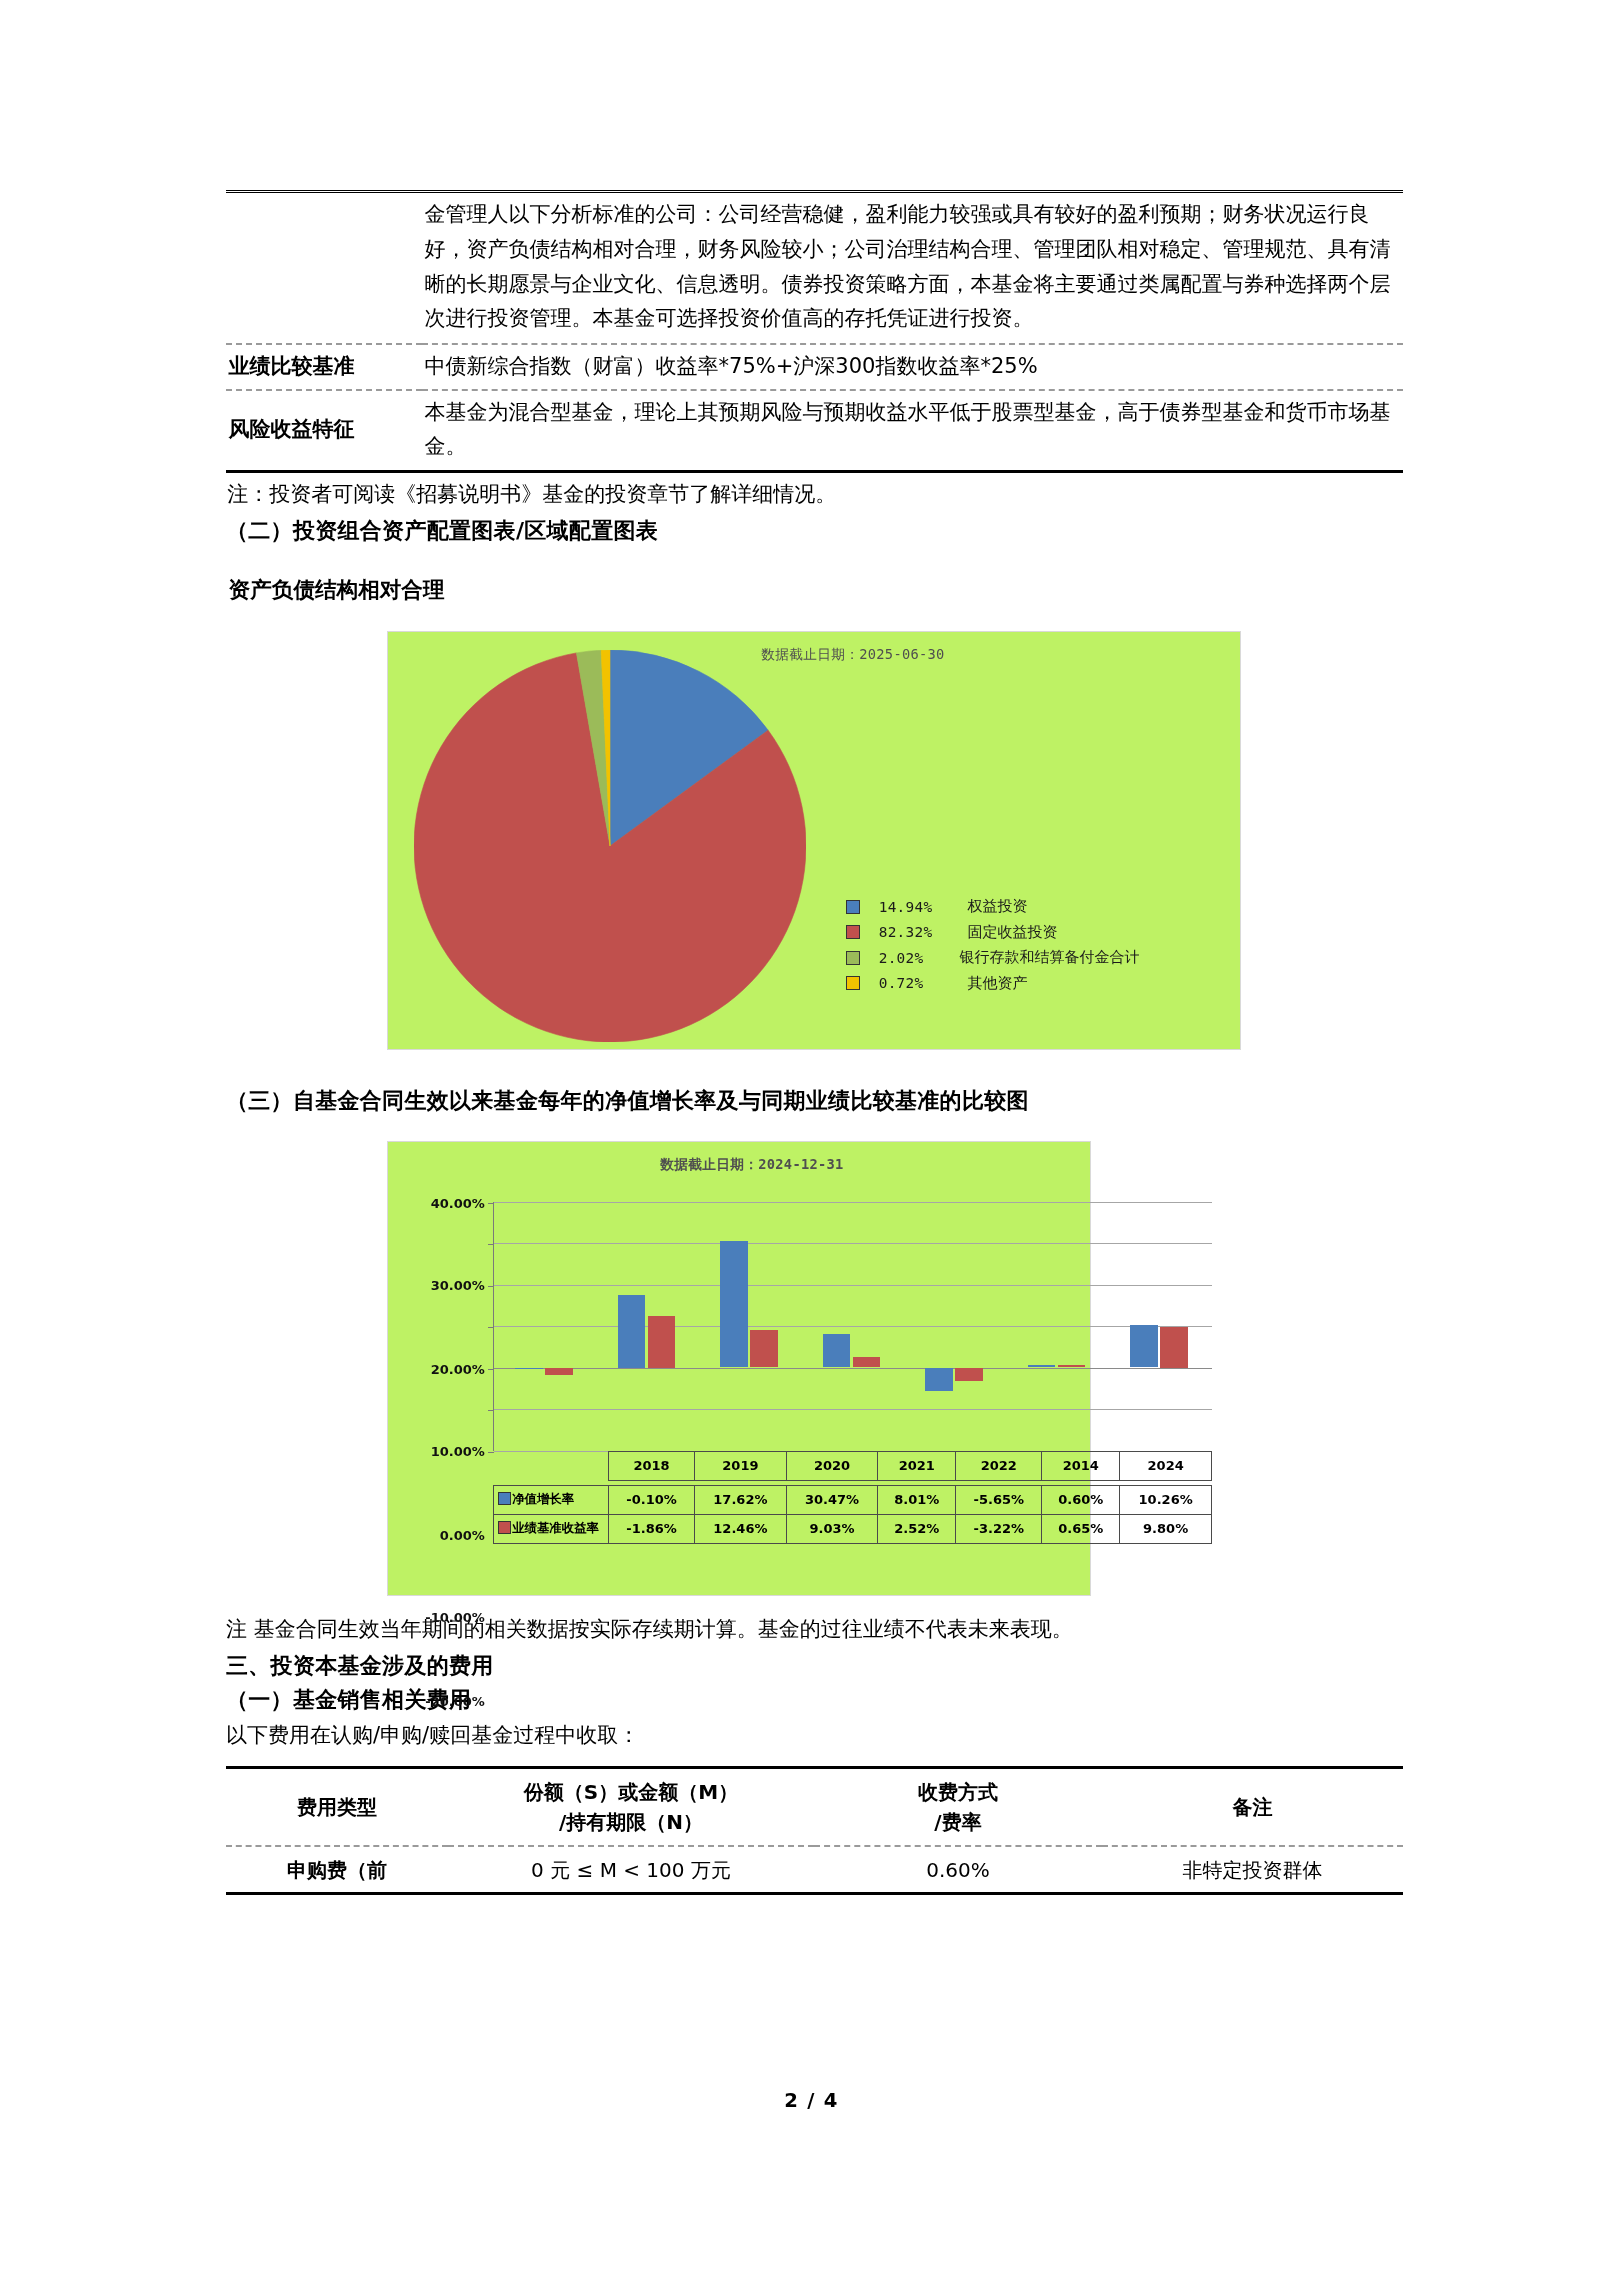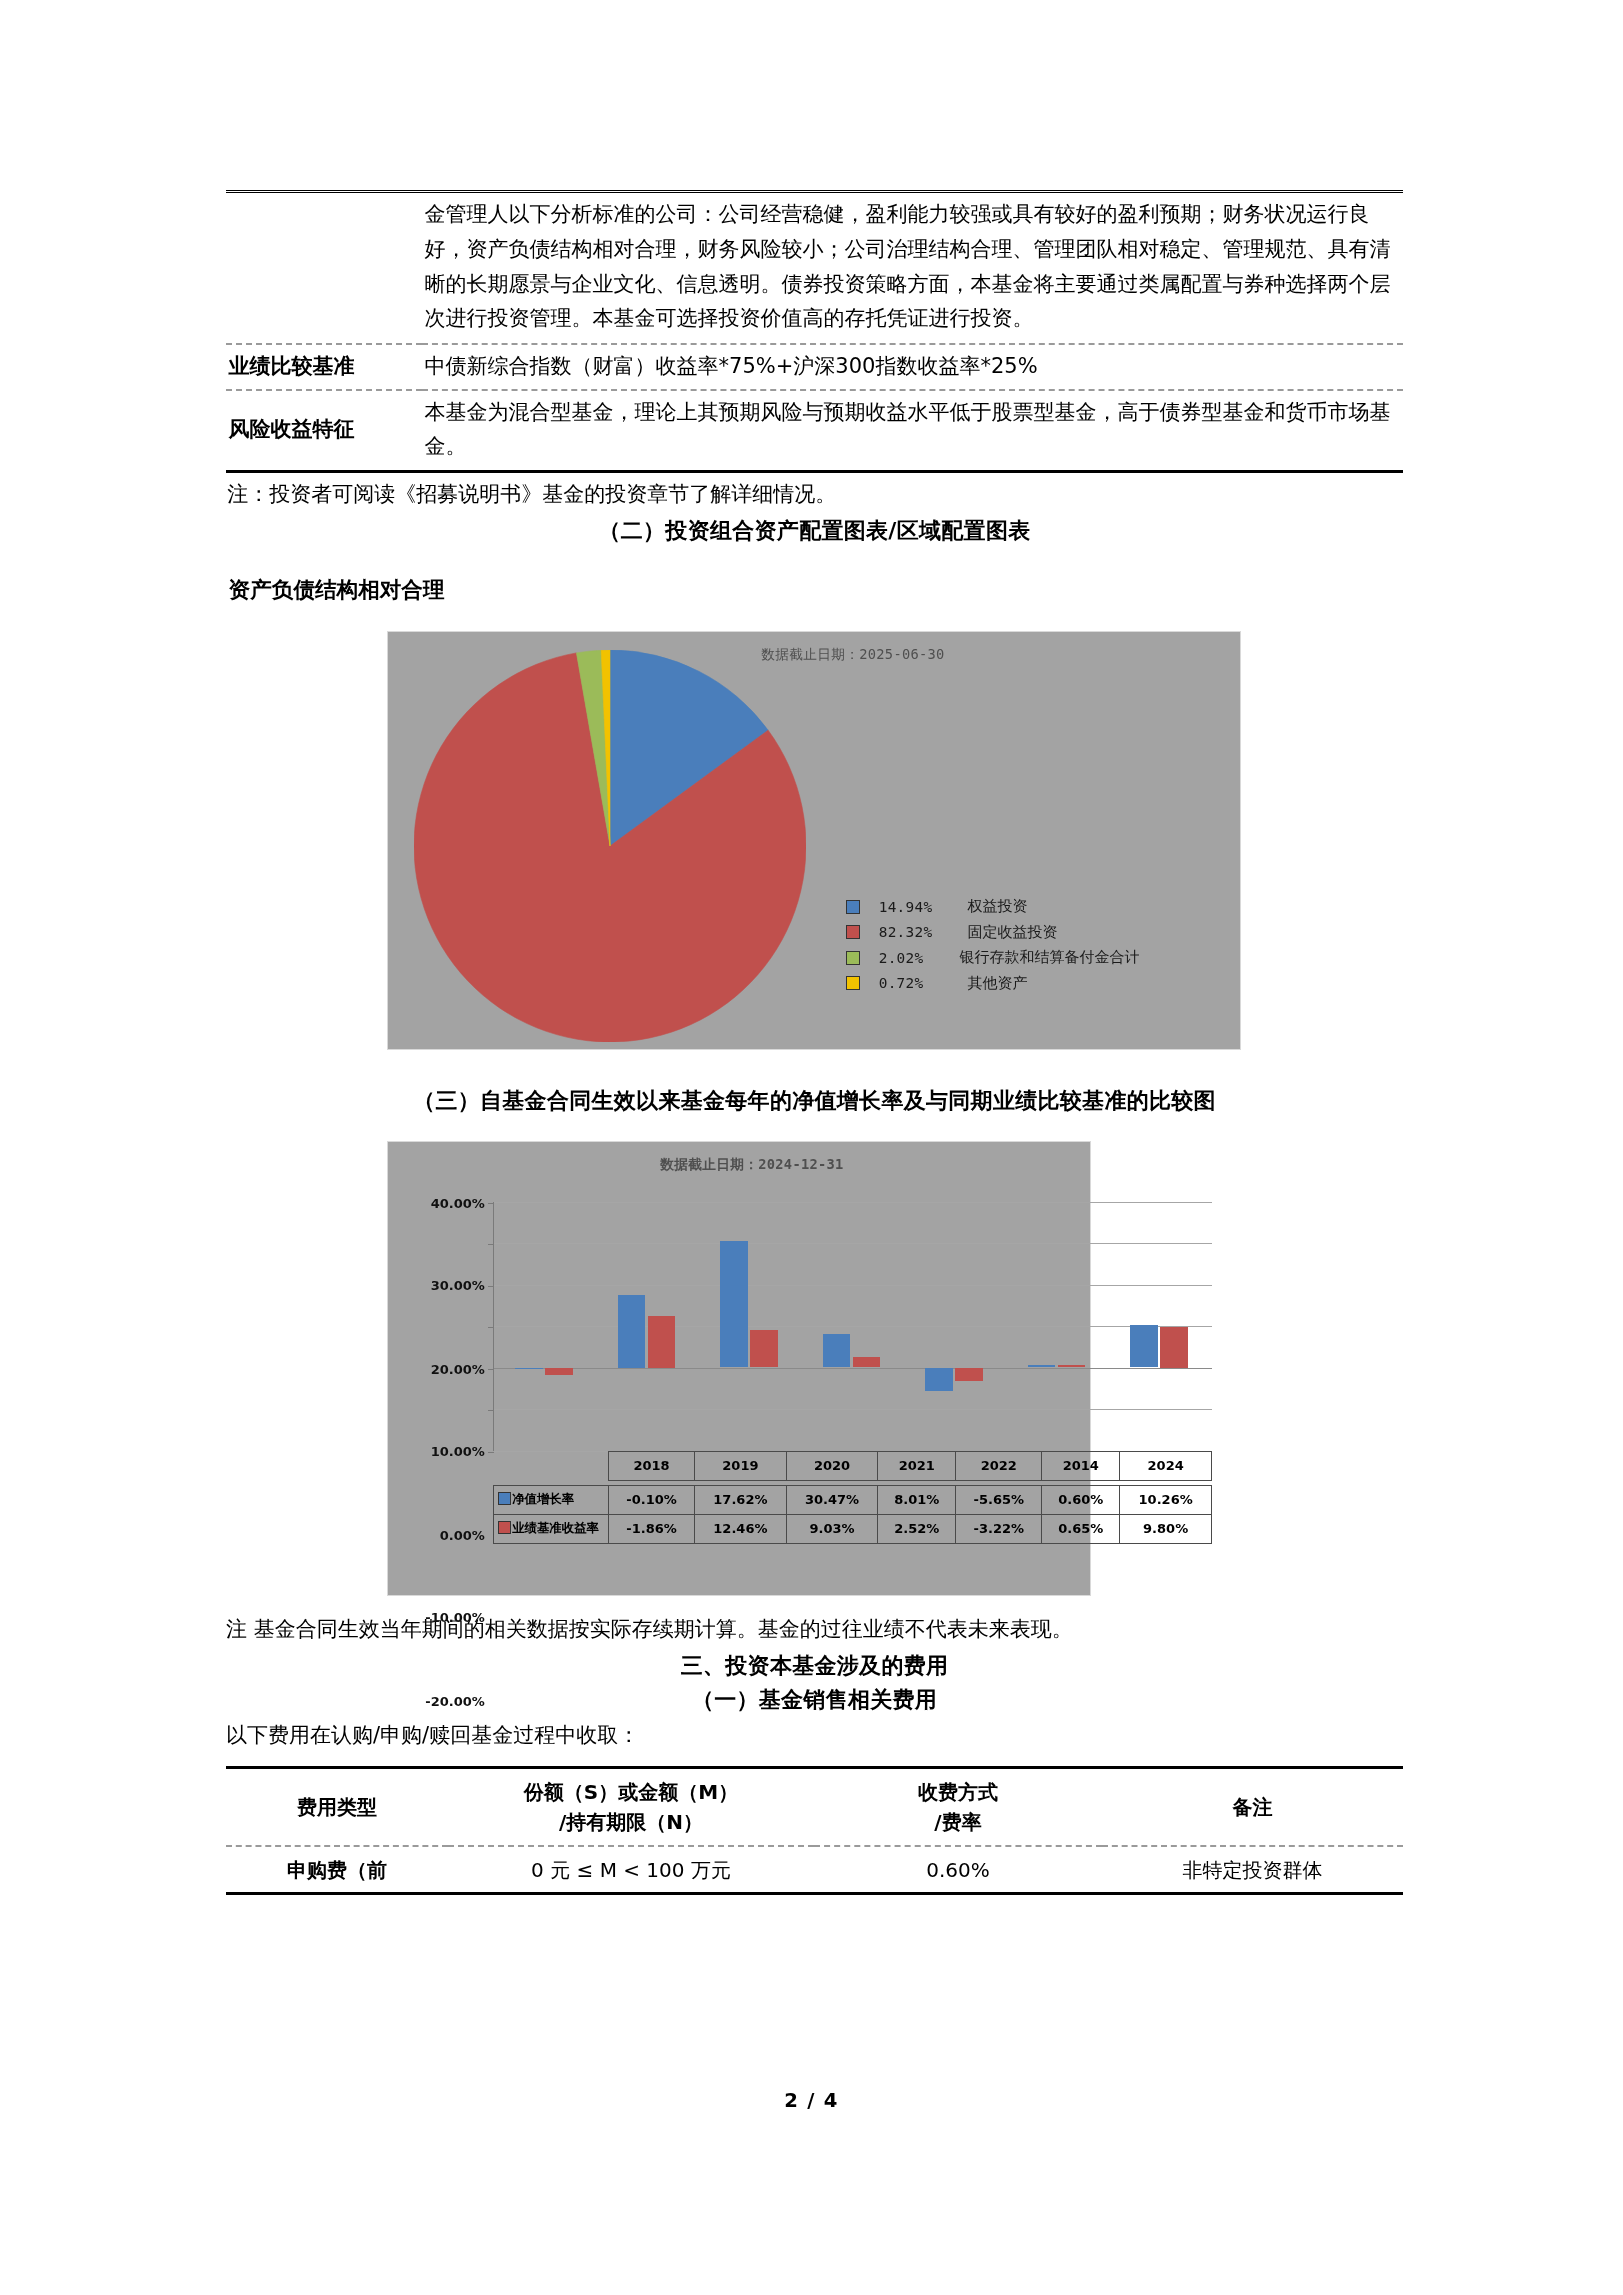--- a/index.html
+++ b/index.html
@@ -64,21 +64,20 @@
     padding-top: 5.2px;
     padding-left: 1.3px;
   }
 
   h2.sec {
     font-size: 22px;
     font-weight: bold;
     margin: 3.9px 0 0 0;
     line-height: 1.5;
     letter-spacing: 0.3px;
-    text-align: center;
   }
   h3.sub {
     font-size: 21.6px;
     font-weight: bold;
     margin: 27.5px 0 0 2.6px;
     line-height: 1.4;
   }
   .hang {
     padding-left: 51px;
     text-indent: -51px;
@@ -86,21 +85,21 @@
 
   .plain {
     font-size: 21px;
     line-height: 1.6;
     margin: 2.6px 0 0 0;
   }
 
   
   .chart-box {
     border: 0.7px solid #d9d9d9;
-    background: #a3a3a3;
+    background: #bef264;
     position: relative;
   }
   .pie-box {
     width: 854px;
     height: 419px;
     margin: 26px 0 0 161px;
   }
   .bar-box {
     width: 704px;
     height: 455px;

